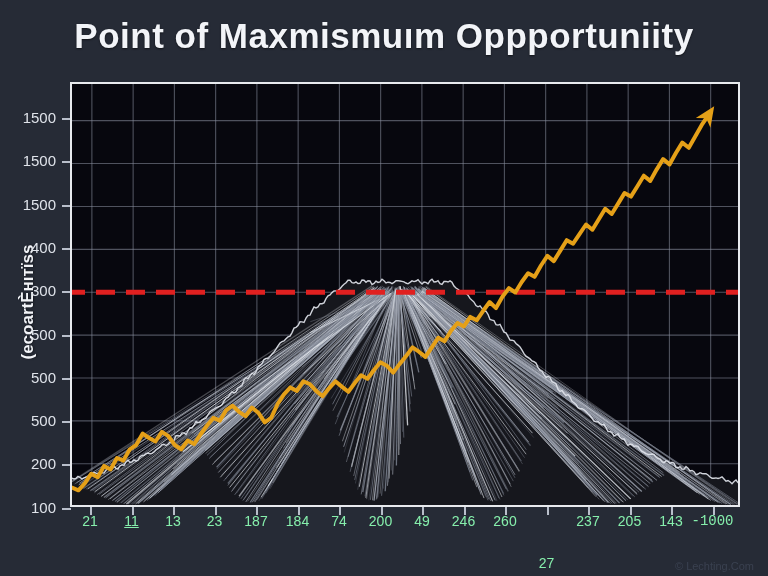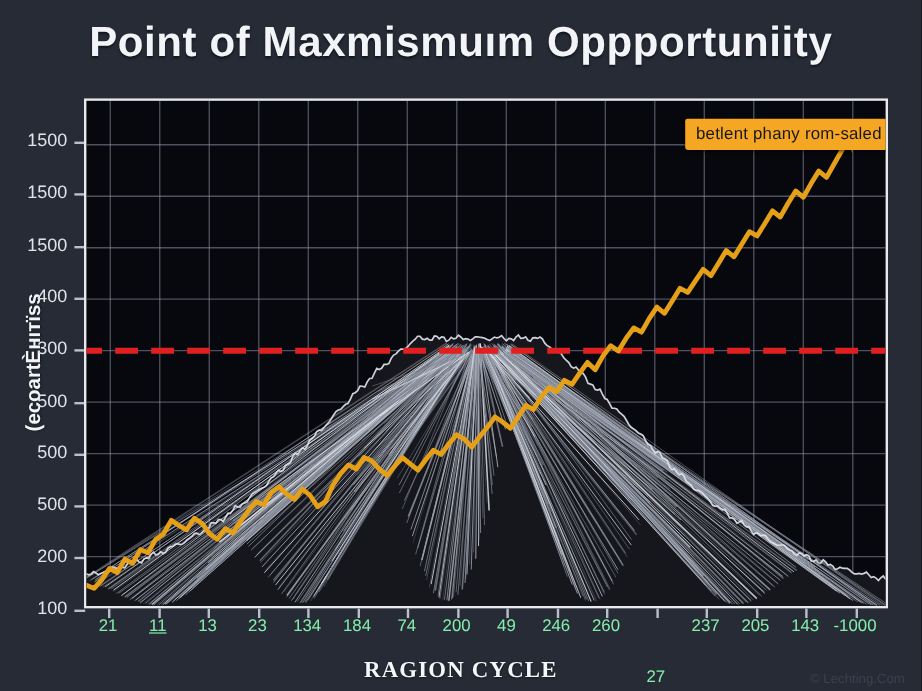--- a/index.html
+++ b/index.html
@@ -120,21 +120,20 @@
 </style>
 </head>
 <body>
 
 <div id="stage">
 
   <div class="chart-title">Point of Maxmismuım Oppportuniity</div>
 
   <div class="ylabel">(ecoartÈнıтïss</div>
 
-  <div class="xlabel">RAGION CYCLE</div>
 
   <div id="ytick-host">
       <div class="ytick" style="top: 105px;">1500</div>
       <div class="ytick-mark" style="top: 114px;"></div>
       <div class="ytick" style="top: 148.3px;">1500</div>
       <div class="ytick-mark" style="top: 157.3px;"></div>
       <div class="ytick" style="top: 191.6px;">1500</div>
       <div class="ytick-mark" style="top: 200.6px;"></div>
       <div class="ytick" style="top: 234.9px;">400</div>
       <div class="ytick-mark" style="top: 243.9px;"></div>
@@ -154,21 +153,21 @@
 
   <div id="xtick-host">
       <div class="xtick" style="left: 60px;">21</div>
       <div class="xtick-mark" style="left: 90px;"></div>
       <div class="xtick" style="left: 101.5px; text-decoration: underline;">11</div>
       <div class="xtick-mark" style="left: 131.5px;"></div>
       <div class="xtick" style="left: 143px;">13</div>
       <div class="xtick-mark" style="left: 173px;"></div>
       <div class="xtick" style="left: 184.5px;">23</div>
       <div class="xtick-mark" style="left: 214.5px;"></div>
-      <div class="xtick" style="left: 226px;">134</div>
+      <div class="xtick" style="left: 226px;">187</div>
       <div class="xtick-mark" style="left: 256px;"></div>
       <div class="xtick" style="left: 267.5px;">184</div>
       <div class="xtick-mark" style="left: 297.5px;"></div>
       <div class="xtick" style="left: 309px;">74</div>
       <div class="xtick-mark" style="left: 339px;"></div>
       <div class="xtick" style="left: 350.5px;">200</div>
       <div class="xtick-mark" style="left: 380.5px;"></div>
       <div class="xtick" style="left: 392px;">49</div>
       <div class="xtick-mark" style="left: 422px;"></div>
       <div class="xtick" style="left: 433.5px;">246</div>
@@ -176,21 +175,21 @@
       <div class="xtick" style="left: 475px;">260</div>
       <div class="xtick-mark" style="left: 505px;"></div>
       <div class="xtick" style="left: 516.5px; margin-top: 42px;">27</div>
       <div class="xtick-mark" style="left: 546.5px;"></div>
       <div class="xtick" style="left: 558px;">237</div>
       <div class="xtick-mark" style="left: 588px;"></div>
       <div class="xtick" style="left: 599.5px;">205</div>
       <div class="xtick-mark" style="left: 629.5px;"></div>
       <div class="xtick" style="left: 641px;">143</div>
       <div class="xtick-mark" style="left: 671px;"></div>
-      <div class="xtick" style="left: 682.5px;">-1000</div>
+      <div class="xtick" style="left: 682.5px; font-family: Liberation Mono, monospace;">-1000</div>
       <div class="xtick-mark" style="left: 712.5px;"></div>
     </div>
 
   <div class="plot-frame">
     <svg class="plot-svg" id="plot-svg" viewBox="0 0 666 421" preserveAspectRatio="none">
       <defs>
         <marker id="arrowhead" markerWidth="5" markerHeight="5" refX="2.2" refY="2.5" orient="auto" markerUnits="strokeWidth">
           <path d="M0,0.3 L5,2.5 L0,4.7 L1.4,2.5 Z" fill="#e5a018"></path>
         </marker>
         <clipPath id="plotclip">
@@ -647,19 +646,16 @@
             <line x1="354.5" y1="207.7" x2="666.5" y2="420.5" stroke="#aeb4c0" stroke-width="0.8" opacity="0.53"></line>
             <line x1="352.7" y1="207.7" x2="665.2" y2="420.4" stroke="#7d8492" stroke-width="0.8" opacity="0.71"></line>
             <line x1="354.1" y1="211.4" x2="668.6" y2="420.3" stroke="#7d8492" stroke-width="0.8" opacity="0.70"></line>
             <path d="M -4.0 399.3 L -2.0 397.3 L 0.0 394.3 L 2.0 395.0 L 4.0 394.3 L 6.0 392.3 L 8.0 393.5 L 10.0 394.9 L 12.0 393.9 L 14.0 393.1 L 16.0 392.6 L 18.0 391.1 L 20.0 389.3 L 22.0 388.5 L 24.0 389.2 L 26.0 389.8 L 28.0 388.9 L 30.0 388.8 L 32.0 389.1 L 34.0 386.3 L 36.0 383.9 L 38.0 384.9 L 40.0 384.1 L 42.0 382.2 L 44.0 384.3 L 46.0 385.2 L 48.0 381.7 L 50.0 380.9 L 52.0 381.4 L 54.0 377.8 L 56.0 376.1 L 58.0 378.5 L 60.0 377.8 L 62.0 375.9 L 64.0 377.2 L 66.0 376.3 L 68.0 372.7 L 70.0 371.5 L 72.0 371.3 L 74.0 369.6 L 76.0 369.1 L 78.0 369.8 L 80.0 369.4 L 82.0 367.9 L 84.0 365.8 L 86.0 364.4 L 88.0 362.9 L 90.0 360.7 L 92.0 360.3 L 94.0 361.5 L 96.0 360.1 L 98.0 358.0 L 100.0 358.4 L 102.0 356.1 L 104.0 351.7 L 106.0 351.7 L 108.0 352.0 L 110.0 348.9 L 112.0 348.9 L 114.0 350.5 L 116.0 347.0 L 118.0 343.7 L 120.0 343.9 L 122.0 341.1 L 124.0 337.6 L 126.0 338.5 L 128.0 338.6 L 130.0 336.0 L 132.0 335.1 L 134.0 334.2 L 136.0 330.7 L 138.0 327.8 L 140.0 326.4 L 142.0 325.2 L 144.0 323.9 L 146.0 322.8 L 148.0 322.1 L 150.0 320.7 L 152.0 317.1 L 154.0 314.2 L 156.0 313.2 L 158.0 310.4 L 160.0 307.9 L 162.0 308.9 L 164.0 307.9 L 166.0 303.9 L 168.0 302.9 L 170.0 301.6 L 172.0 296.1 L 174.0 293.8 L 176.0 294.7 L 178.0 291.8 L 180.0 289.4 L 182.0 290.3 L 184.0 287.8 L 186.0 282.9 L 188.0 281.4 L 190.0 279.6 L 192.0 275.6 L 194.0 274.4 L 196.0 274.6 L 198.0 272.4 L 200.0 270.0 L 202.0 268.0 L 204.0 265.2 L 206.0 261.8 L 208.0 259.0 L 210.0 257.7 L 212.0 257.0 L 214.0 254.8 L 216.0 252.9 L 218.0 252.2 L 220.0 248.6 L 222.0 244.1 L 224.0 243.3 L 226.0 241.6 L 228.0 237.8 L 230.0 237.9 L 232.0 238.5 L 234.0 234.2 L 236.0 231.4 L 238.0 231.2 L 240.0 226.9 L 242.0 223.0 L 244.0 223.9 L 246.0 222.9 L 248.0 219.7 L 250.0 219.7 L 252.0 218.9 L 254.0 214.6 L 256.0 211.9 L 258.0 210.9 L 260.0 208.6 L 262.0 207.0 L 264.0 206.9 L 266.0 206.4 L 268.0 204.7 L 270.0 202.3 L 272.0 200.3 L 274.0 198.7 L 276.0 196.2 L 278.0 196.2 L 280.0 198.6 L 282.0 199.0 L 284.0 197.9 L 286.0 199.5 L 288.0 199.4 L 290.0 196.0 L 292.0 196.2 L 294.0 198.3 L 296.0 196.7 L 298.0 197.0 L 300.0 200.5 L 302.0 199.5 L 304.0 197.1 L 306.0 198.4 L 308.0 197.9 L 310.0 195.3 L 312.0 196.8 L 314.0 198.9 L 316.0 198.2 L 318.0 198.5 L 320.0 199.7 L 322.0 198.4 L 324.0 196.7 L 326.0 196.6 L 328.0 197.0 L 330.0 197.4 L 332.0 197.9 L 334.0 199.0 L 336.0 199.8 L 338.0 198.4 L 340.0 196.9 L 342.0 197.6 L 344.0 197.0 L 346.0 195.6 L 348.0 198.1 L 350.0 200.0 L 352.0 198.0 L 354.0 198.4 L 356.0 199.8 L 358.0 196.8 L 360.0 195.2 L 362.0 198.0 L 364.0 197.8 L 366.0 196.7 L 368.0 199.6 L 370.0 200.3 L 372.0 197.5 L 374.0 197.4 L 376.0 198.0 L 378.0 196.9 L 380.0 198.3 L 382.0 202.0 L 384.0 204.0 L 386.0 205.2 L 388.0 207.0 L 390.0 208.2 L 392.0 208.6 L 394.0 209.2 L 396.0 211.2 L 398.0 214.4 L 400.0 216.3 L 402.0 218.1 L 404.0 221.6 L 406.0 222.8 L 408.0 221.9 L 410.0 224.3 L 412.0 227.2 L 414.0 227.1 L 416.0 230.3 L 418.0 235.5 L 420.0 236.1 L 422.0 236.7 L 424.0 240.6 L 426.0 241.1 L 428.0 240.3 L 430.0 244.4 L 432.0 248.1 L 434.0 248.9 L 436.0 252.3 L 438.0 256.1 L 440.0 256.2 L 442.0 256.9 L 444.0 259.5 L 446.0 261.1 L 448.0 262.9 L 450.0 266.2 L 452.0 269.7 L 454.0 272.1 L 456.0 273.4 L 458.0 274.8 L 460.0 276.9 L 462.0 277.7 L 464.0 279.0 L 466.0 283.3 L 468.0 286.5 L 470.0 287.3 L 472.0 290.6 L 474.0 293.5 L 476.0 292.3 L 478.0 293.4 L 480.0 297.7 L 482.0 298.5 L 484.0 299.8 L 486.0 305.3 L 488.0 307.5 L 490.0 306.7 L 492.0 309.5 L 494.0 311.6 L 496.0 310.6 L 498.0 312.9 L 500.0 317.2 L 502.0 318.7 L 504.0 320.5 L 506.0 323.6 L 508.0 324.7 L 510.0 324.6 L 512.0 325.8 L 514.0 327.6 L 516.0 329.7 L 518.0 331.7 L 520.0 334.2 L 522.0 337.2 L 524.0 337.9 L 526.0 337.5 L 528.0 339.6 L 530.0 340.9 L 532.0 340.4 L 534.0 343.5 L 536.0 347.6 L 538.0 347.5 L 540.0 348.6 L 542.0 352.0 L 544.0 351.0 L 546.0 349.7 L 548.0 353.3 L 550.0 355.1 L 552.0 354.8 L 554.0 358.4 L 556.0 361.4 L 558.0 360.1 L 560.0 360.5 L 562.0 362.5 L 564.0 361.9 L 566.0 362.3 L 568.0 365.4 L 570.0 367.4 L 572.0 368.3 L 574.0 369.6 L 576.0 370.4 L 578.0 370.4 L 580.0 370.0 L 582.0 370.7 L 584.0 373.1 L 586.0 374.5 L 588.0 375.1 L 590.0 377.7 L 592.0 378.8 L 594.0 376.7 L 596.0 377.3 L 598.0 379.4 L 600.0 378.3 L 602.0 379.1 L 604.0 383.5 L 606.0 383.8 L 608.0 382.6 L 610.0 385.0 L 612.0 385.2 L 614.0 382.5 L 616.0 384.2 L 618.0 386.9 L 620.0 386.4 L 622.0 387.7 L 624.0 390.6 L 626.0 390.0 L 628.0 388.7 L 630.0 389.5 L 632.0 389.7 L 634.0 389.6 L 636.0 391.0 L 638.0 393.0 L 640.0 394.2 L 642.0 394.2 L 644.0 393.9 L 646.0 394.4 L 648.0 393.8 L 650.0 392.8 L 652.0 395.0 L 654.0 397.2 L 656.0 396.5 L 658.0 397.7 L 660.0 399.8 L 662.0 397.5 L 664.0 396.0 L 666.0 398.6 L 668.0 398.4 L 670.0 397.3" fill="none" stroke="#dfe3ea" stroke-width="1.4" opacity=".92"></path>
           </g>
         <path id="threshold" fill="none" stroke="#e02020" stroke-width="5" stroke-dasharray="19 11" d="M -6 208.2 L 672 208.2"></path>
         <path id="series-line" fill="none" stroke="#e5a018" stroke-width="4" stroke-linejoin="round" stroke-linecap="round" marker-end="url(#arrowhead)" d="M 0.0 403.7 L 6.4 406.3 L 12.8 399.3 L 19.3 389.7 L 25.7 393.2 L 32.1 381.9 L 38.5 385.4 L 45.0 374.0 L 51.4 376.6 L 57.8 365.3 L 64.2 361.0 L 70.7 349.6 L 77.1 354.0 L 83.5 357.5 L 89.9 347.9 L 96.4 352.2 L 102.8 361.0 L 109.2 365.3 L 115.6 356.6 L 122.1 360.1 L 128.5 350.5 L 134.9 341.8 L 141.3 333.9 L 147.8 336.6 L 154.2 326.1 L 160.6 321.7 L 167.0 327.8 L 173.5 332.2 L 179.9 323.5 L 186.3 328.7 L 192.7 338.3 L 199.2 333.9 L 205.6 320.0 L 212.0 310.4 L 218.4 303.4 L 224.9 306.9 L 231.3 297.3 L 237.7 300.0 L 244.1 306.9 L 250.6 312.2 L 257.0 304.3 L 263.4 297.3 L 269.8 302.6 L 276.3 307.8 L 282.7 299.1 L 289.1 291.2 L 295.5 294.7 L 302.0 286.0 L 308.4 278.2 L 314.8 281.7 L 321.2 288.6 L 327.7 279.9 L 334.1 272.1 L 340.5 263.4 L 346.9 267.7 L 353.4 272.9 L 359.8 263.4 L 366.2 253.8 L 372.6 257.3 L 379.0 246.8 L 385.5 239.0 L 391.9 242.4 L 398.3 232.9 L 404.7 236.3 L 411.2 226.8 L 417.6 218.0 L 424.0 224.1 L 430.4 212.8 L 436.9 204.1 L 443.3 208.5 L 449.7 198.0 L 456.1 189.3 L 462.6 192.8 L 469.0 181.5 L 475.4 171.9 L 481.8 177.1 L 488.3 166.6 L 494.7 156.2 L 501.1 159.7 L 507.5 150.1 L 514.0 140.5 L 520.4 145.7 L 526.8 135.3 L 533.2 124.8 L 539.7 130.0 L 546.1 119.6 L 552.5 109.1 L 558.9 112.6 L 565.4 102.2 L 571.8 91.7 L 578.2 96.9 L 584.6 85.6 L 591.1 75.1 L 597.5 80.4 L 603.9 69.0 L 610.3 58.6 L 616.8 63.8 L 623.2 52.5 L 629.6 41.2 L 636.0 31.6"></path>
       </g>
     </svg>
 
-    <div style="position:absolute;left:499px;top:15px;" class="legend-box">
-      <span class="legend-label">betlent phany rom-saled</span>
-    </div>
   </div>
 
   <div class="watermark">© Lechting.Com</div>
 </div>
 
 </body></html>

